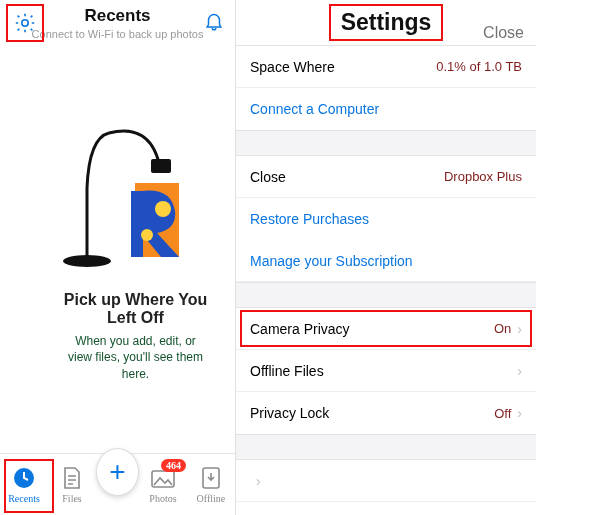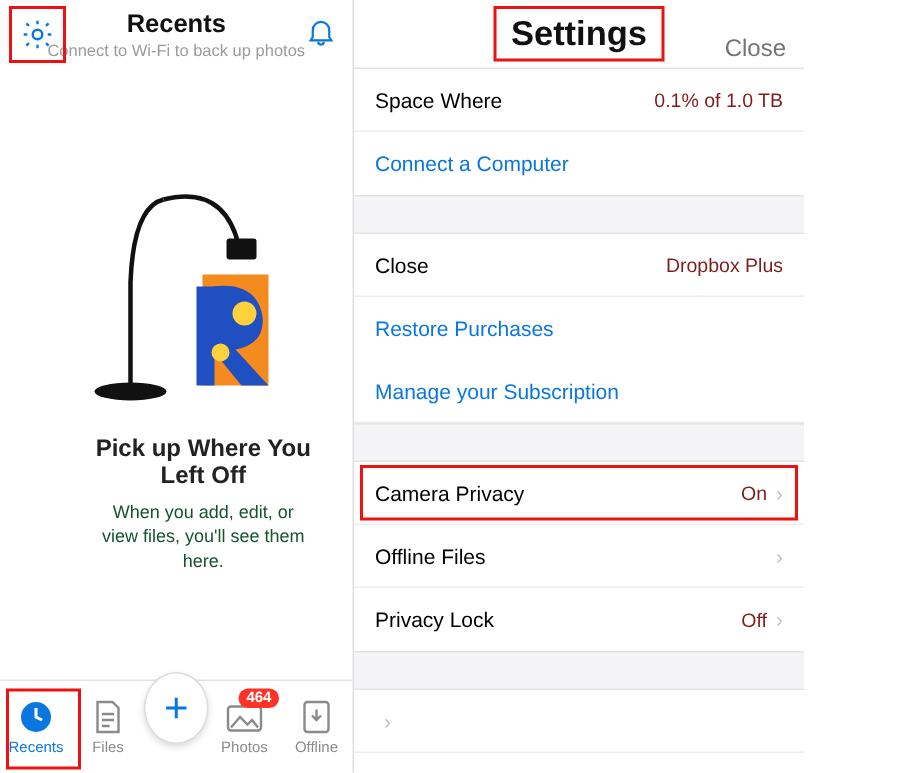--- a/index.html
+++ b/index.html
@@ -24,21 +24,21 @@
   svg { display:block; }
 
   
   .illus-wrap { flex:1; display:flex; flex-direction:column; align-items:center; justify-content:center; padding: 0 20px; margin-left: 36px;}
   .illus-box { width:170px; height:150px; position:relative; margin-bottom:18px;}
   .headline { font-size:16px; font-weight:600; color:#222; margin-bottom:6px; text-align:center;}
   .subtext  { font-size:12px; color:#14532d; text-align:center; line-height:1.35; padding:0 10px;}
 
   
   .tabbar { height:62px; border-top:1px solid #e5e5e5; display:flex; align-items:center; justify-content:space-around; position:relative; }
-  .tab { display:flex; flex-direction:column; align-items:center; font-size:10px; color:#8a8a8a; width:54px;}
+  .tab { display:flex; flex-direction:column; align-items:center; font-size:10px; color:#8a8a8a; width:54px;font-family:Liberation Serif, serif;}
   .tab.active { color:#0a77e0; }
   .tab .icon { height:26px; display:flex; align-items:center; justify-content:center; }
   .tab-label { margin-top:2px; }
   .recents-frame { position:absolute; left:4px; bottom:2px; width:50px; height:54px; border:2px solid #e11; }
   .plus-btn { width:48px; height:48px; border-radius:50%; background:#fff; border:1px solid #ddd; box-shadow:0 2px 5px rgba(0,0,0,.15); display:flex; align-items:center; justify-content:center; margin-top:-26px;}
   .plus-btn span { font-size:28px; font-weight:300; color:#0a77e0; line-height:1; }
   .badge { position:absolute; top:-6px; right:-10px; background:#ff3226; color:#fff; font-size:10px; font-weight:600; padding:1px 5px; border-radius:9px;}
   .photo-icon-wrap{position:relative;}
 
   

